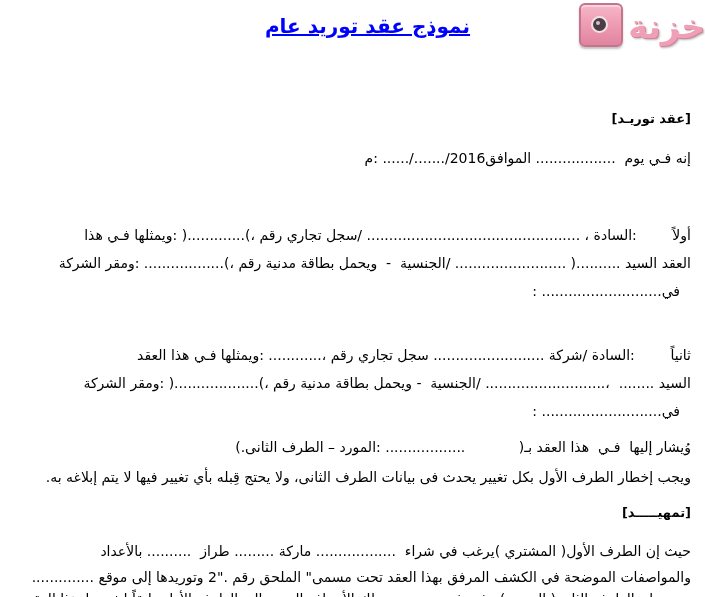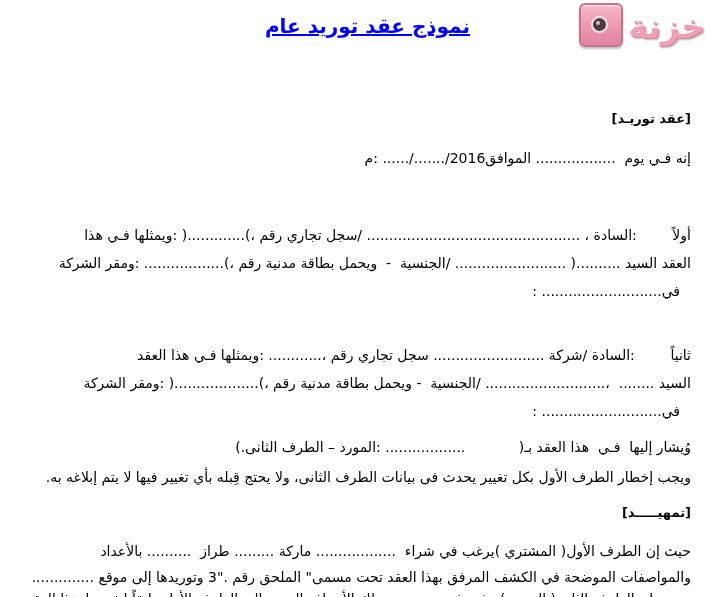--- a/index.html
+++ b/index.html
@@ -43,16 +43,16 @@
 
   <div class="line" style="top:346px">ثانياً        :السادة /شركة ......................... سجل تجاري رقم ،............ :ويمثلها فـي هذا العقد</div>
   <div class="line" style="top:374px">السيد ........  ،........................... /الجنسية  - ويحمل بطاقة مدنية رقم ،)...................( :ومقر الشركة</div>
   <div class="line indent" style="top:402px">في........................... :</div>
   <div class="line" style="top:438px">وُيشار إليها  فـي  هذا العقد بـ(            .................. :المورد – الطرف الثانى.)</div>
 
   <div class="line" style="top:468px">ويجب إخطار الطرف الأول بكل تغيير يحدث فى بيانات الطرف الثانى، ولا يحتج قِبله بأي تغيير فيها لا يتم إبلاغه به.</div>
 
   <div class="line b" style="top:504px">[تمهيـــــد]</div>
   <div class="line" style="top:542px">حيث إن الطرف الأول( المشتري )يرغب في شراء  .................. ماركة ......... طراز  .......... بالأعداد</div>
-  <div class="line" style="top:568px">والمواصفات الموضحة في الكشف المرفق بهذا العقد تحت مسمى" الملحق رقم ."3 وتوريدها إلى موقع ..............</div>
+  <div class="line" style="top:568px">والمواصفات الموضحة في الكشف المرفق بهذا العقد تحت مسمى" الملحق رقم ."2 وتوريدها إلى موقع ..............</div>
   <div class="line" style="top:590px">وحيث إن الطرف الثانى( المورد )يرغب فى بيع وتوريد تلك الأصناف المبينة إلى الطرف الأول طبقاً لشروط هذا العقد</div>
 
 </div>
 
 </body></html>

